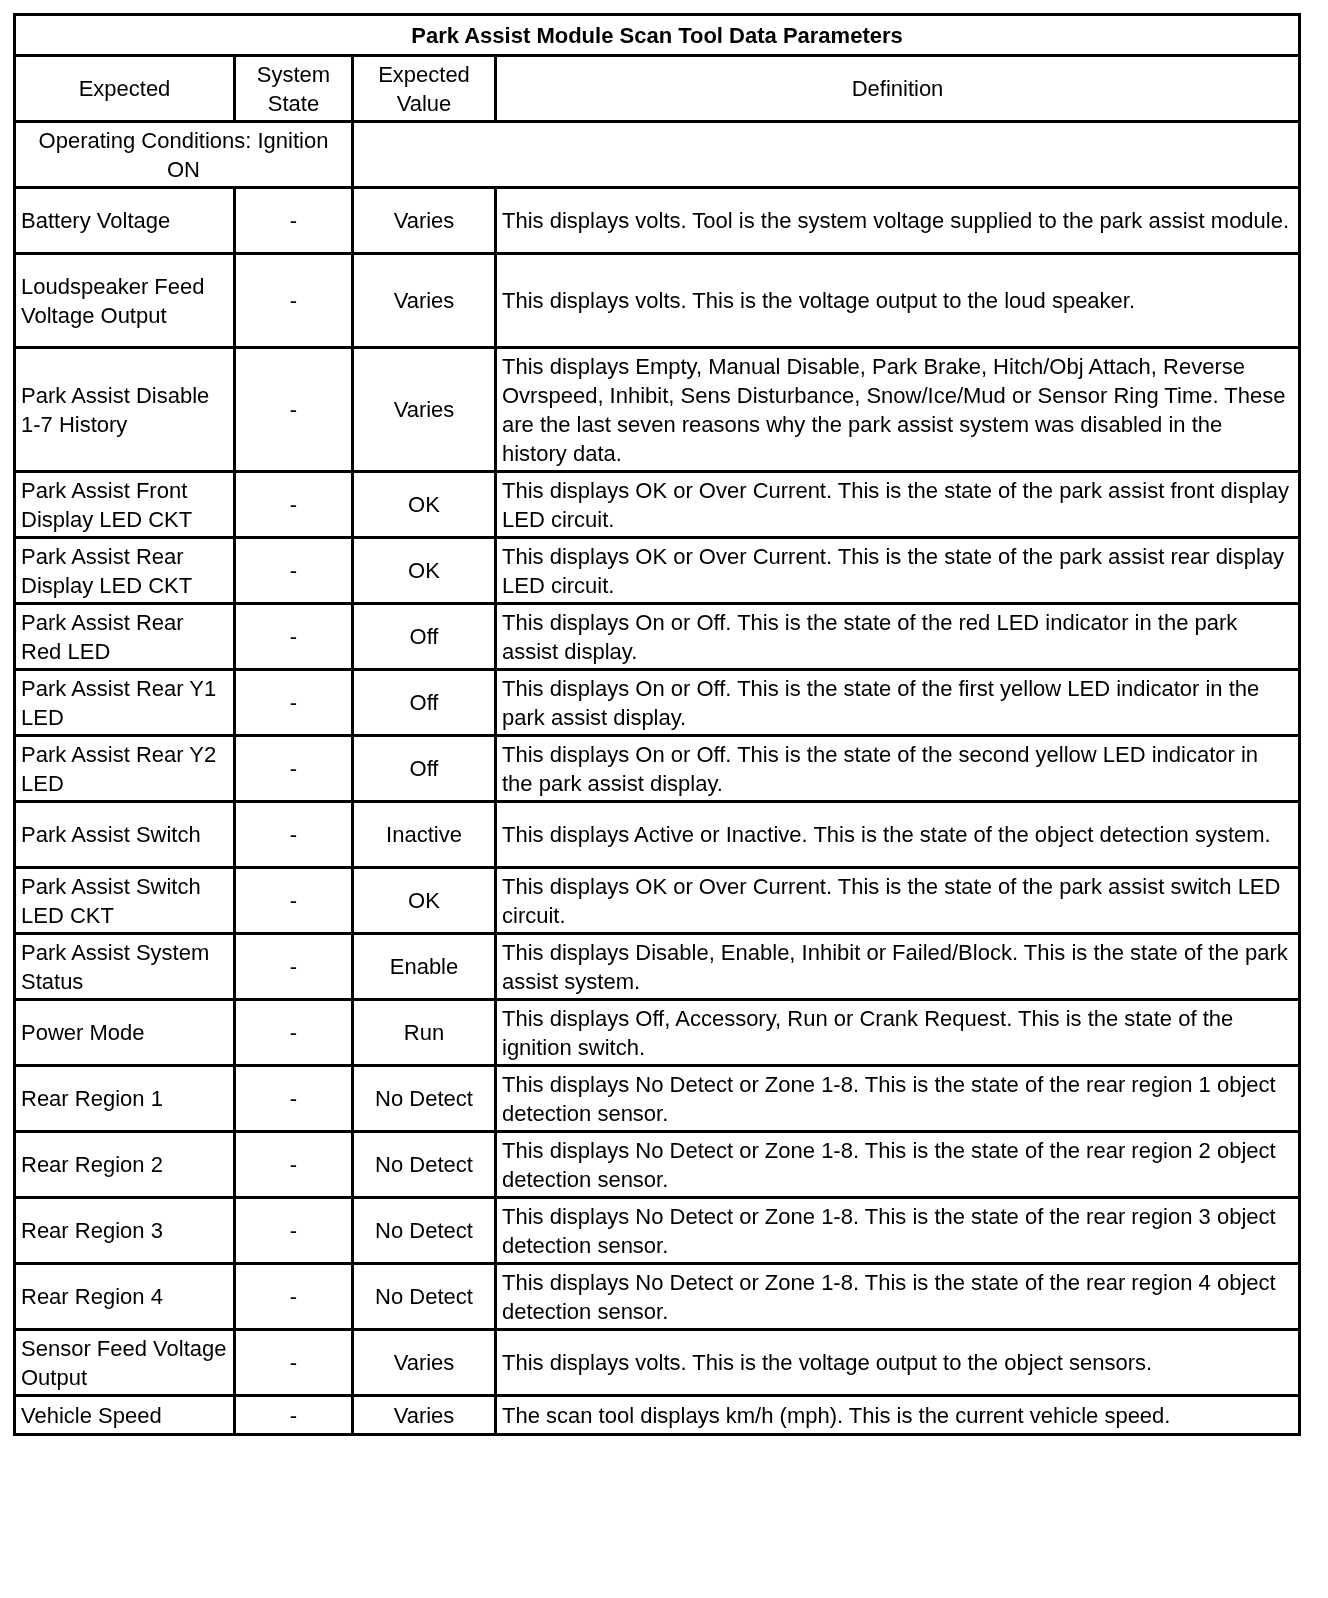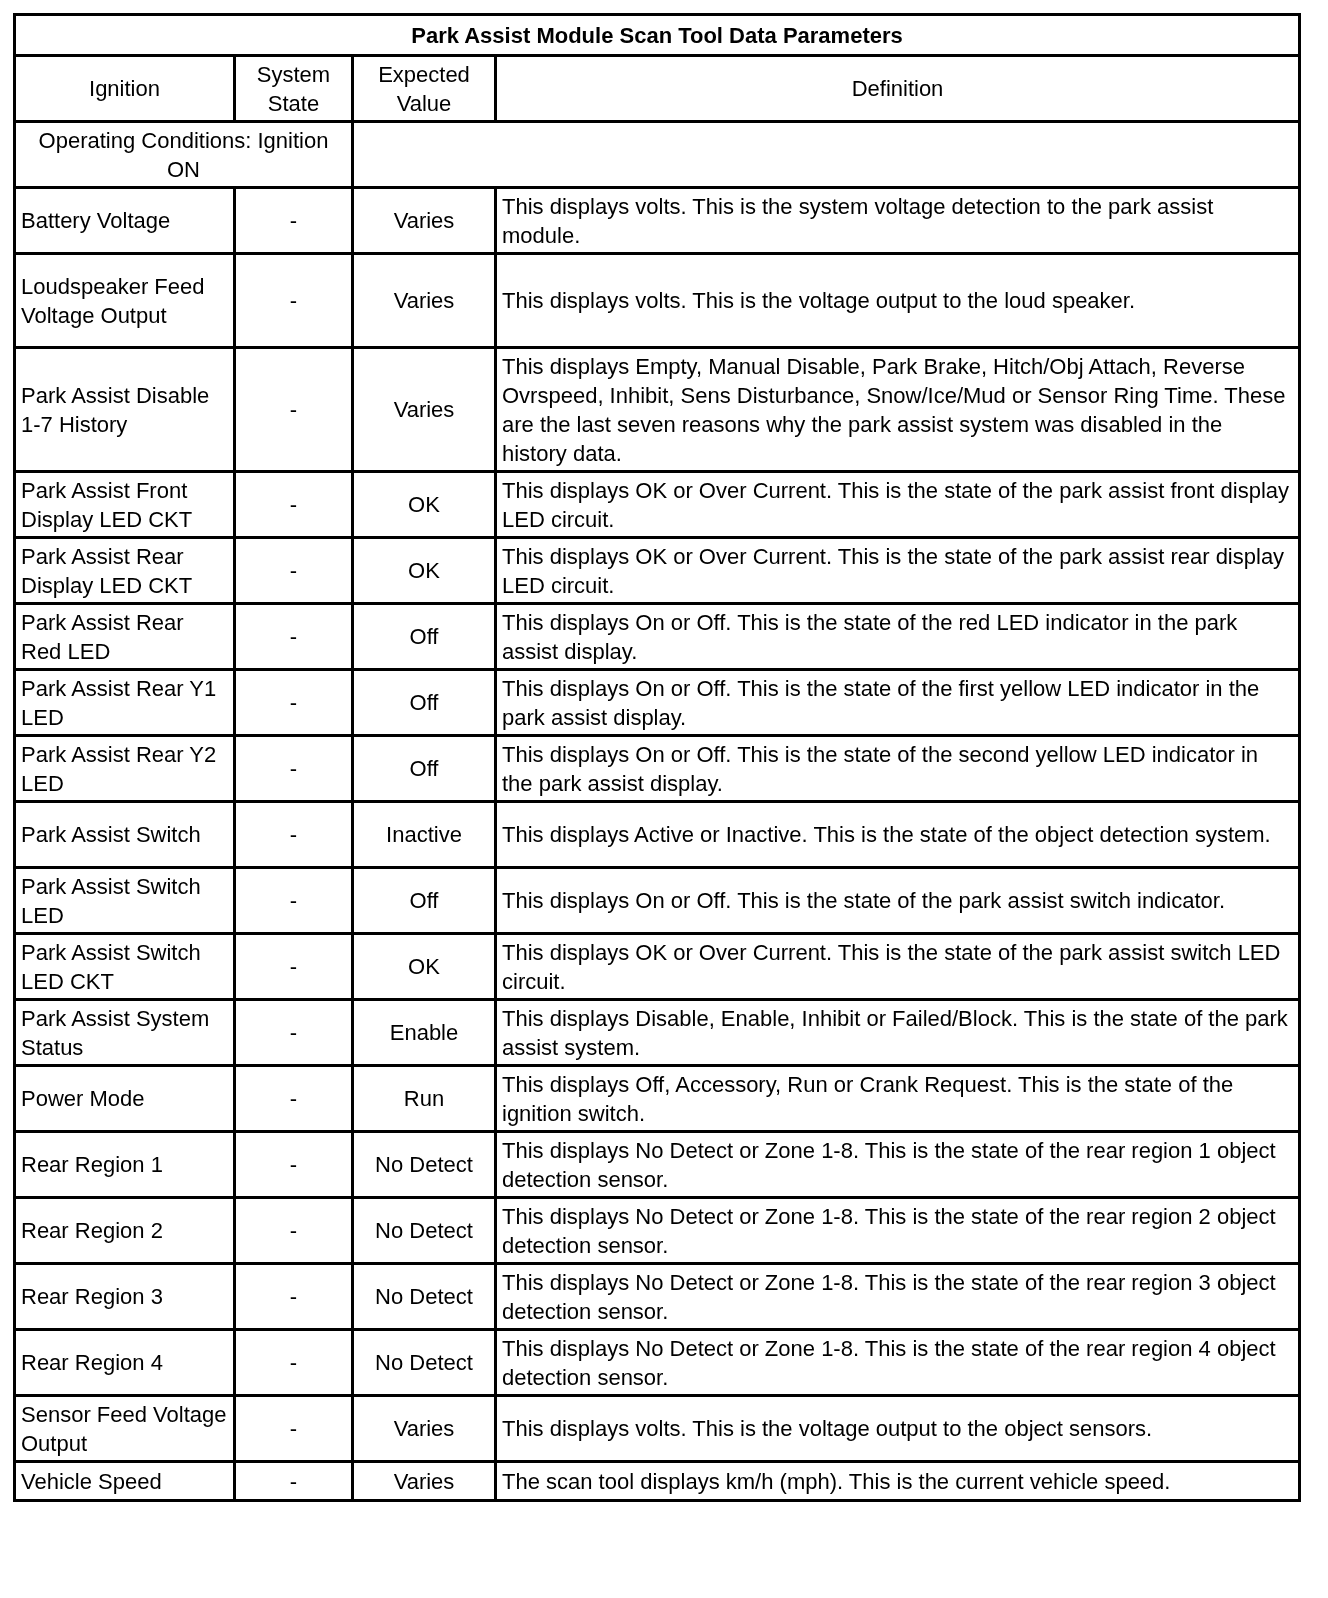--- a/index.html
+++ b/index.html
@@ -35,36 +35,36 @@
     <col class="c1">
       <col class="c2">
       <col class="c3">
       <col class="c4">
   </colgroup>
   <tbody>
       <tr>
     <td colspan="4" class="title-cell">Park Assist Module Scan Tool Data Parameters</td>
   </tr>
   <tr class="hdr">
-    <th>Ignition</th>
+    <th>Expected</th>
     <th>System State</th>
     <th>Expected Value</th>
     <th>Definition</th>
   </tr>
   <tr class="r1">
     <td colspan="2" style="vertical-align:middle;text-align:center;">Operating Conditions: Ignition ON</td>
     <td colspan="2"></td>
   </tr>
   </tbody>
     <tbody id="rows">
       <tr class="r1">
         <td>Battery Voltage</td>
         <td class="center bold">-</td>
         <td class="center">Varies</td>
-        <td>This displays volts. This is the system voltage detection to the park assist module.</td>
+        <td>This displays volts. Tool is the system voltage supplied to the park assist module.</td>
       </tr>
       <tr class="r3">
         <td>Loudspeaker Feed Voltage Output</td>
         <td class="center">-</td>
         <td class="center">Varies</td>
         <td>This displays volts. This is the voltage output to the loud speaker.</td>
       </tr>
       <tr class="r4">
         <td>Park Assist Disable 1-7 History</td>
         <td class="center bold">-</td>
@@ -99,26 +99,20 @@
         <td>Park Assist Rear Y2 LED</td>
         <td class="center">-</td>
         <td class="center">Off</td>
         <td>This displays On or Off. This is the state of the second yellow LED indicator in the park assist display.</td>
       </tr>
       <tr class="r1">
         <td>Park Assist Switch</td>
         <td class="center">-</td>
         <td class="center">Inactive</td>
         <td>This displays Active or Inactive. This is the state of the object detection system.</td>
-      </tr>
-      <tr class="r1">
-        <td>Park Assist Switch LED</td>
-        <td class="center">-</td>
-        <td class="center">Off</td>
-        <td>This displays On or Off. This is the state of the park assist switch indicator.</td>
       </tr>
       <tr class="r1">
         <td>Park Assist Switch LED CKT</td>
         <td class="center">-</td>
         <td class="center">OK</td>
         <td>This displays OK or Over Current. This is the state of the park assist switch LED circuit.</td>
       </tr>
       <tr class="r1">
         <td>Park Assist System Status</td>
         <td class="center">-</td>

